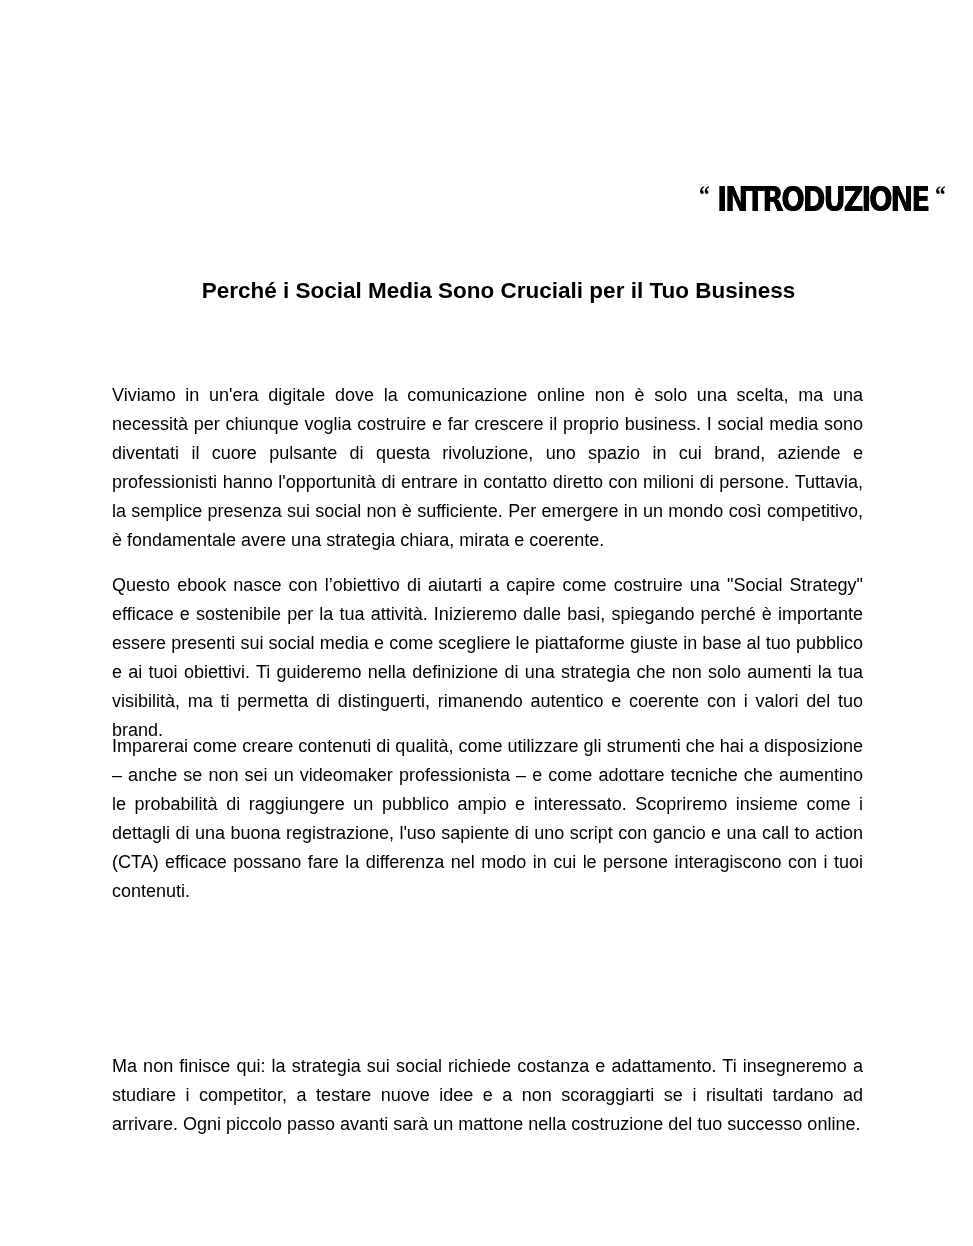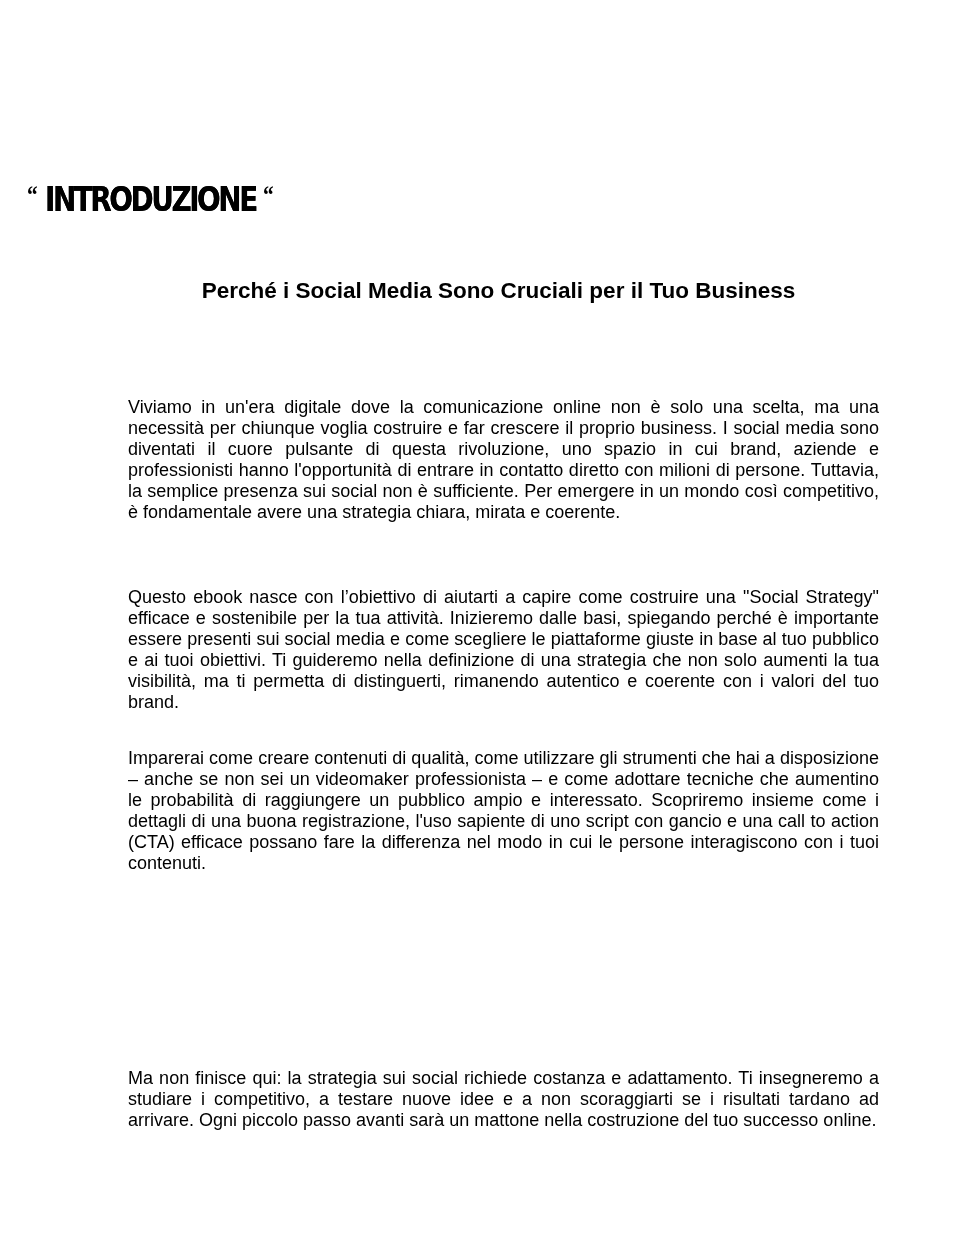--- a/index.html
+++ b/index.html
@@ -1,22 +1,22 @@
 <!DOCTYPE html>
 <html><head>
   <meta charset="utf-8">
   <style>
     html, body { margin: 0; padding: 0; background: #ffffff; }
     body { width: 973px; height: 1246px; position: relative; overflow: hidden; color: #000; font-family: "Liberation Sans", sans-serif; }
-    .title-wrap { position: absolute; top: 170px; left: 0; width: 973px; text-align: left; }
+    .title-wrap { position: absolute; top: 170px; left: 0; width: 973px; text-align: right; }
     .title { font-family: "DejaVu Sans", sans-serif; font-weight: bold; font-size: 34px; letter-spacing: -3px; transform: scaleX(0.82); display: inline-block; line-height: 50px; }
     .quote { font-family: "Liberation Serif", serif; font-size: 26px; font-weight: bold; vertical-align: 8px; letter-spacing: 0; }
     .title-text { text-shadow: 0 0 0.6px #000; }
     .subtitle { position: absolute; top: 276px; left: 12px; width: 973px; text-align: center; font-weight: bold; font-size: 22.5px; line-height: 30px; }
-    .para { position: absolute; left: 112px; width: 751px; font-size: 18px; line-height: 21px; text-align: justify; margin: 16px; }
+    .para { position: absolute; left: 112px; width: 751px; font-size: 18px; line-height: 29px; text-align: justify; margin: 0; }
     #p1 { top: 381px; }
     #p2 { top: 571px; }
     #p3 { top: 732px; }
     #p4 { top: 1052px; }
   </style>
 </head>
 <body>
 
 <div class="title-wrap">
   <h1 class="title" style="margin:0;">
@@ -24,13 +24,13 @@
     <span class="title-text">INTRODUZIONE</span>
     <span class="quote">“</span>
   </h1>
 </div>
 
 <h2 class="subtitle" style="margin:0;">Perché i Social Media Sono Cruciali per il Tuo Business</h2>
 
 <p class="para" id="p1">Viviamo in un'era digitale dove la comunicazione online non è solo una scelta, ma una necessità per chiunque voglia costruire e far crescere il proprio business. I social media sono diventati il cuore pulsante di questa rivoluzione, uno spazio in cui brand, aziende e professionisti hanno l'opportunità di entrare in contatto diretto con milioni di persone. Tuttavia, la semplice presenza sui social non è sufficiente. Per emergere in un mondo così competitivo, è fondamentale avere una strategia chiara, mirata e coerente.</p>
 <p class="para" id="p2">Questo ebook nasce con l’obiettivo di aiutarti a capire come costruire una "Social Strategy" efficace e sostenibile per la tua attività. Inizieremo dalle basi, spiegando perché è importante essere presenti sui social media e come scegliere le piattaforme giuste in base al tuo pubblico e ai tuoi obiettivi. Ti guideremo nella definizione di una strategia che non solo aumenti la tua visibilità, ma ti permetta di distinguerti, rimanendo autentico e coerente con i valori del tuo brand.</p>
 <p class="para" id="p3">Imparerai come creare contenuti di qualità, come utilizzare gli strumenti che hai a disposizione – anche se non sei un videomaker professionista – e come adottare tecniche che aumentino le probabilità di raggiungere un pubblico ampio e interessato. Scopriremo insieme come i dettagli di una buona registrazione, l'uso sapiente di uno script con gancio e una call to action (CTA) efficace possano fare la differenza nel modo in cui le persone interagiscono con i tuoi contenuti.</p>
-<p class="para" id="p4">Ma non finisce qui: la strategia sui social richiede costanza e adattamento. Ti insegneremo a studiare i competitivo, a testare nuove idee e a non scoraggiarti se i risultati tardano ad arrivare. Ogni piccolo passo avanti sarà un mattone nella costruzione del tuo successo online.</p>
+<p class="para" id="p4">Ma non finisce qui: la strategia sui social richiede costanza e adattamento. Ti insegneremo a studiare i competitor, a testare nuove idee e a non scoraggiarti se i risultati tardano ad arrivare. Ogni piccolo passo avanti sarà un mattone nella costruzione del tuo successo online.</p>
 
 </body></html>

